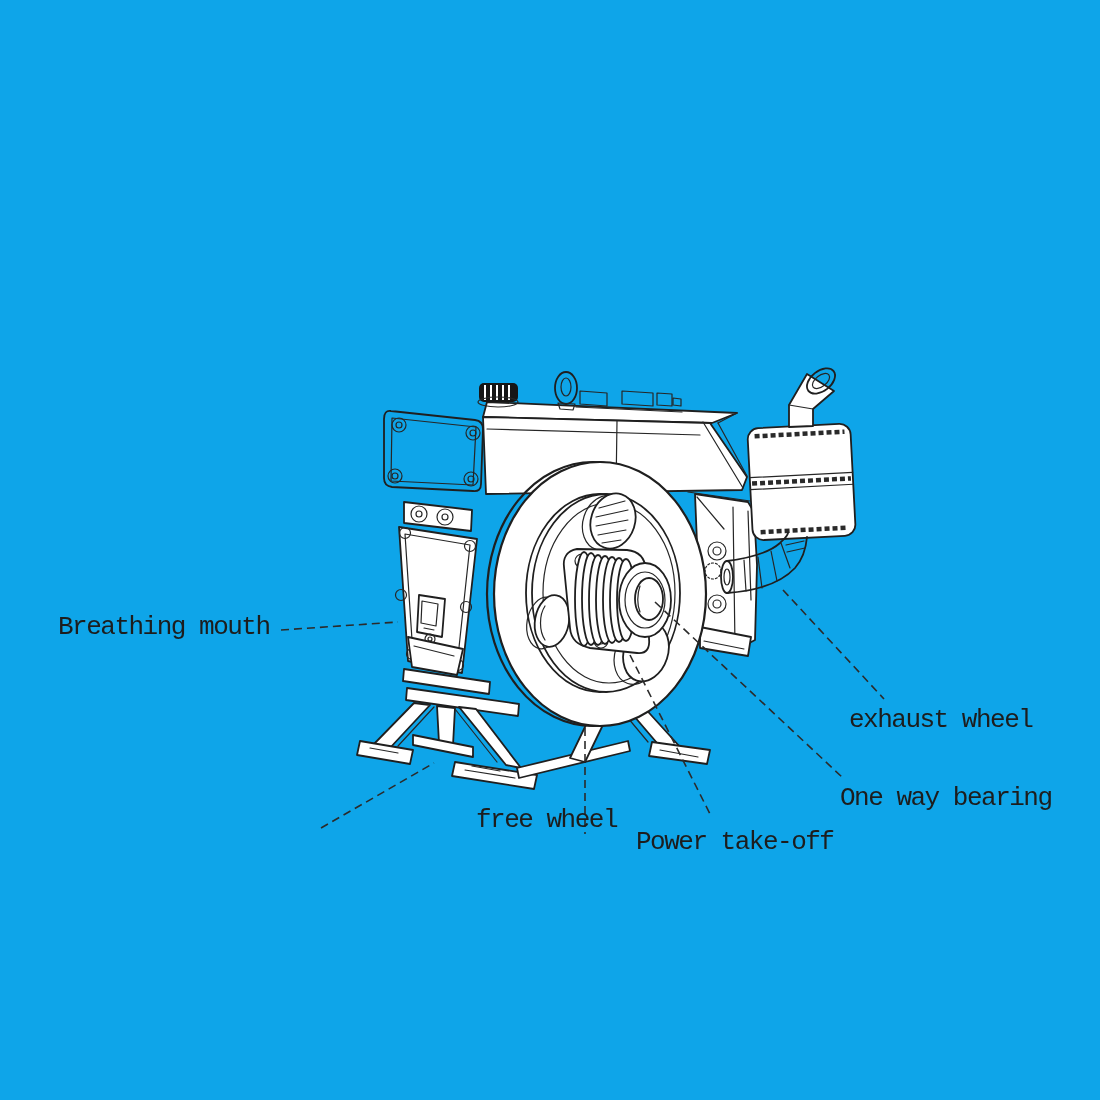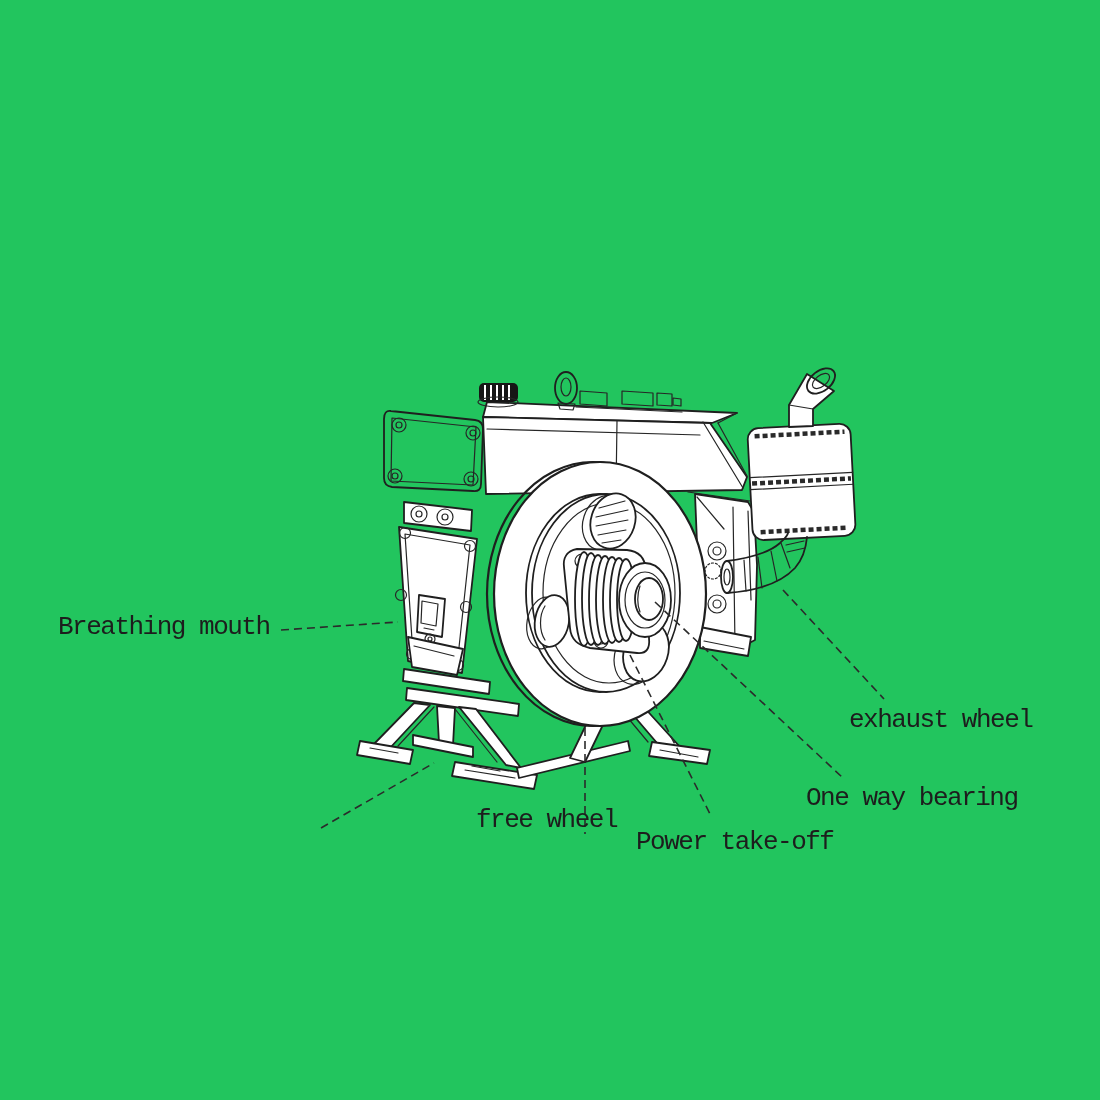--- a/index.html
+++ b/index.html
@@ -1,34 +1,34 @@
 <!DOCTYPE html>
 <html><head>
 <meta charset="utf-8">
 <style>
   html,body{margin:0;padding:0;background:#fff;}
   .stage{
     position:relative;
     width:1100px;height:1100px;
-    background:#22c55e;
+    background:#0ea5e9;
     overflow:hidden;
     font-family:"Liberation Mono","DejaVu Sans Mono",monospace;
   }
   .stage svg{position:absolute;left:0;top:0;}
   .label{
     position:absolute;
     font-size:26px;
     letter-spacing:-1.5px;
     line-height:1.1;
     color:#1d1d1d;
     white-space:nowrap;
   }
   .lbl-breathing-mouth{left:58px;top:613px;}
   .lbl-exhaust-pipe{left:849px;top:706px;}
-  .lbl-one-way-bearing{left:806px;top:784px;}
+  .lbl-one-way-bearing{left:840px;top:784px;}
   .lbl-oil-drain-screw{left:96px;top:806px;}
   .lbl-free-wheel{left:476px;top:806px;}
   .lbl-power-take-off{left:636px;top:828px;text-align:center;}
 
   
   .ln{stroke:#1f1f1f;fill:none;stroke-width:1.8;stroke-linejoin:round;stroke-linecap:round;}
   .ln-thick{stroke:#1f1f1f;fill:none;stroke-width:2.2;stroke-linejoin:round;}
   .ln-fine{stroke:#262626;fill:none;stroke-width:1.2;stroke-linejoin:round;stroke-linecap:round;}
   .fw{fill:#ffffff;}
   .leader{stroke:#2b2b2b;stroke-width:1.6;fill:none;stroke-dasharray:8 5;stroke-linecap:butt;}

